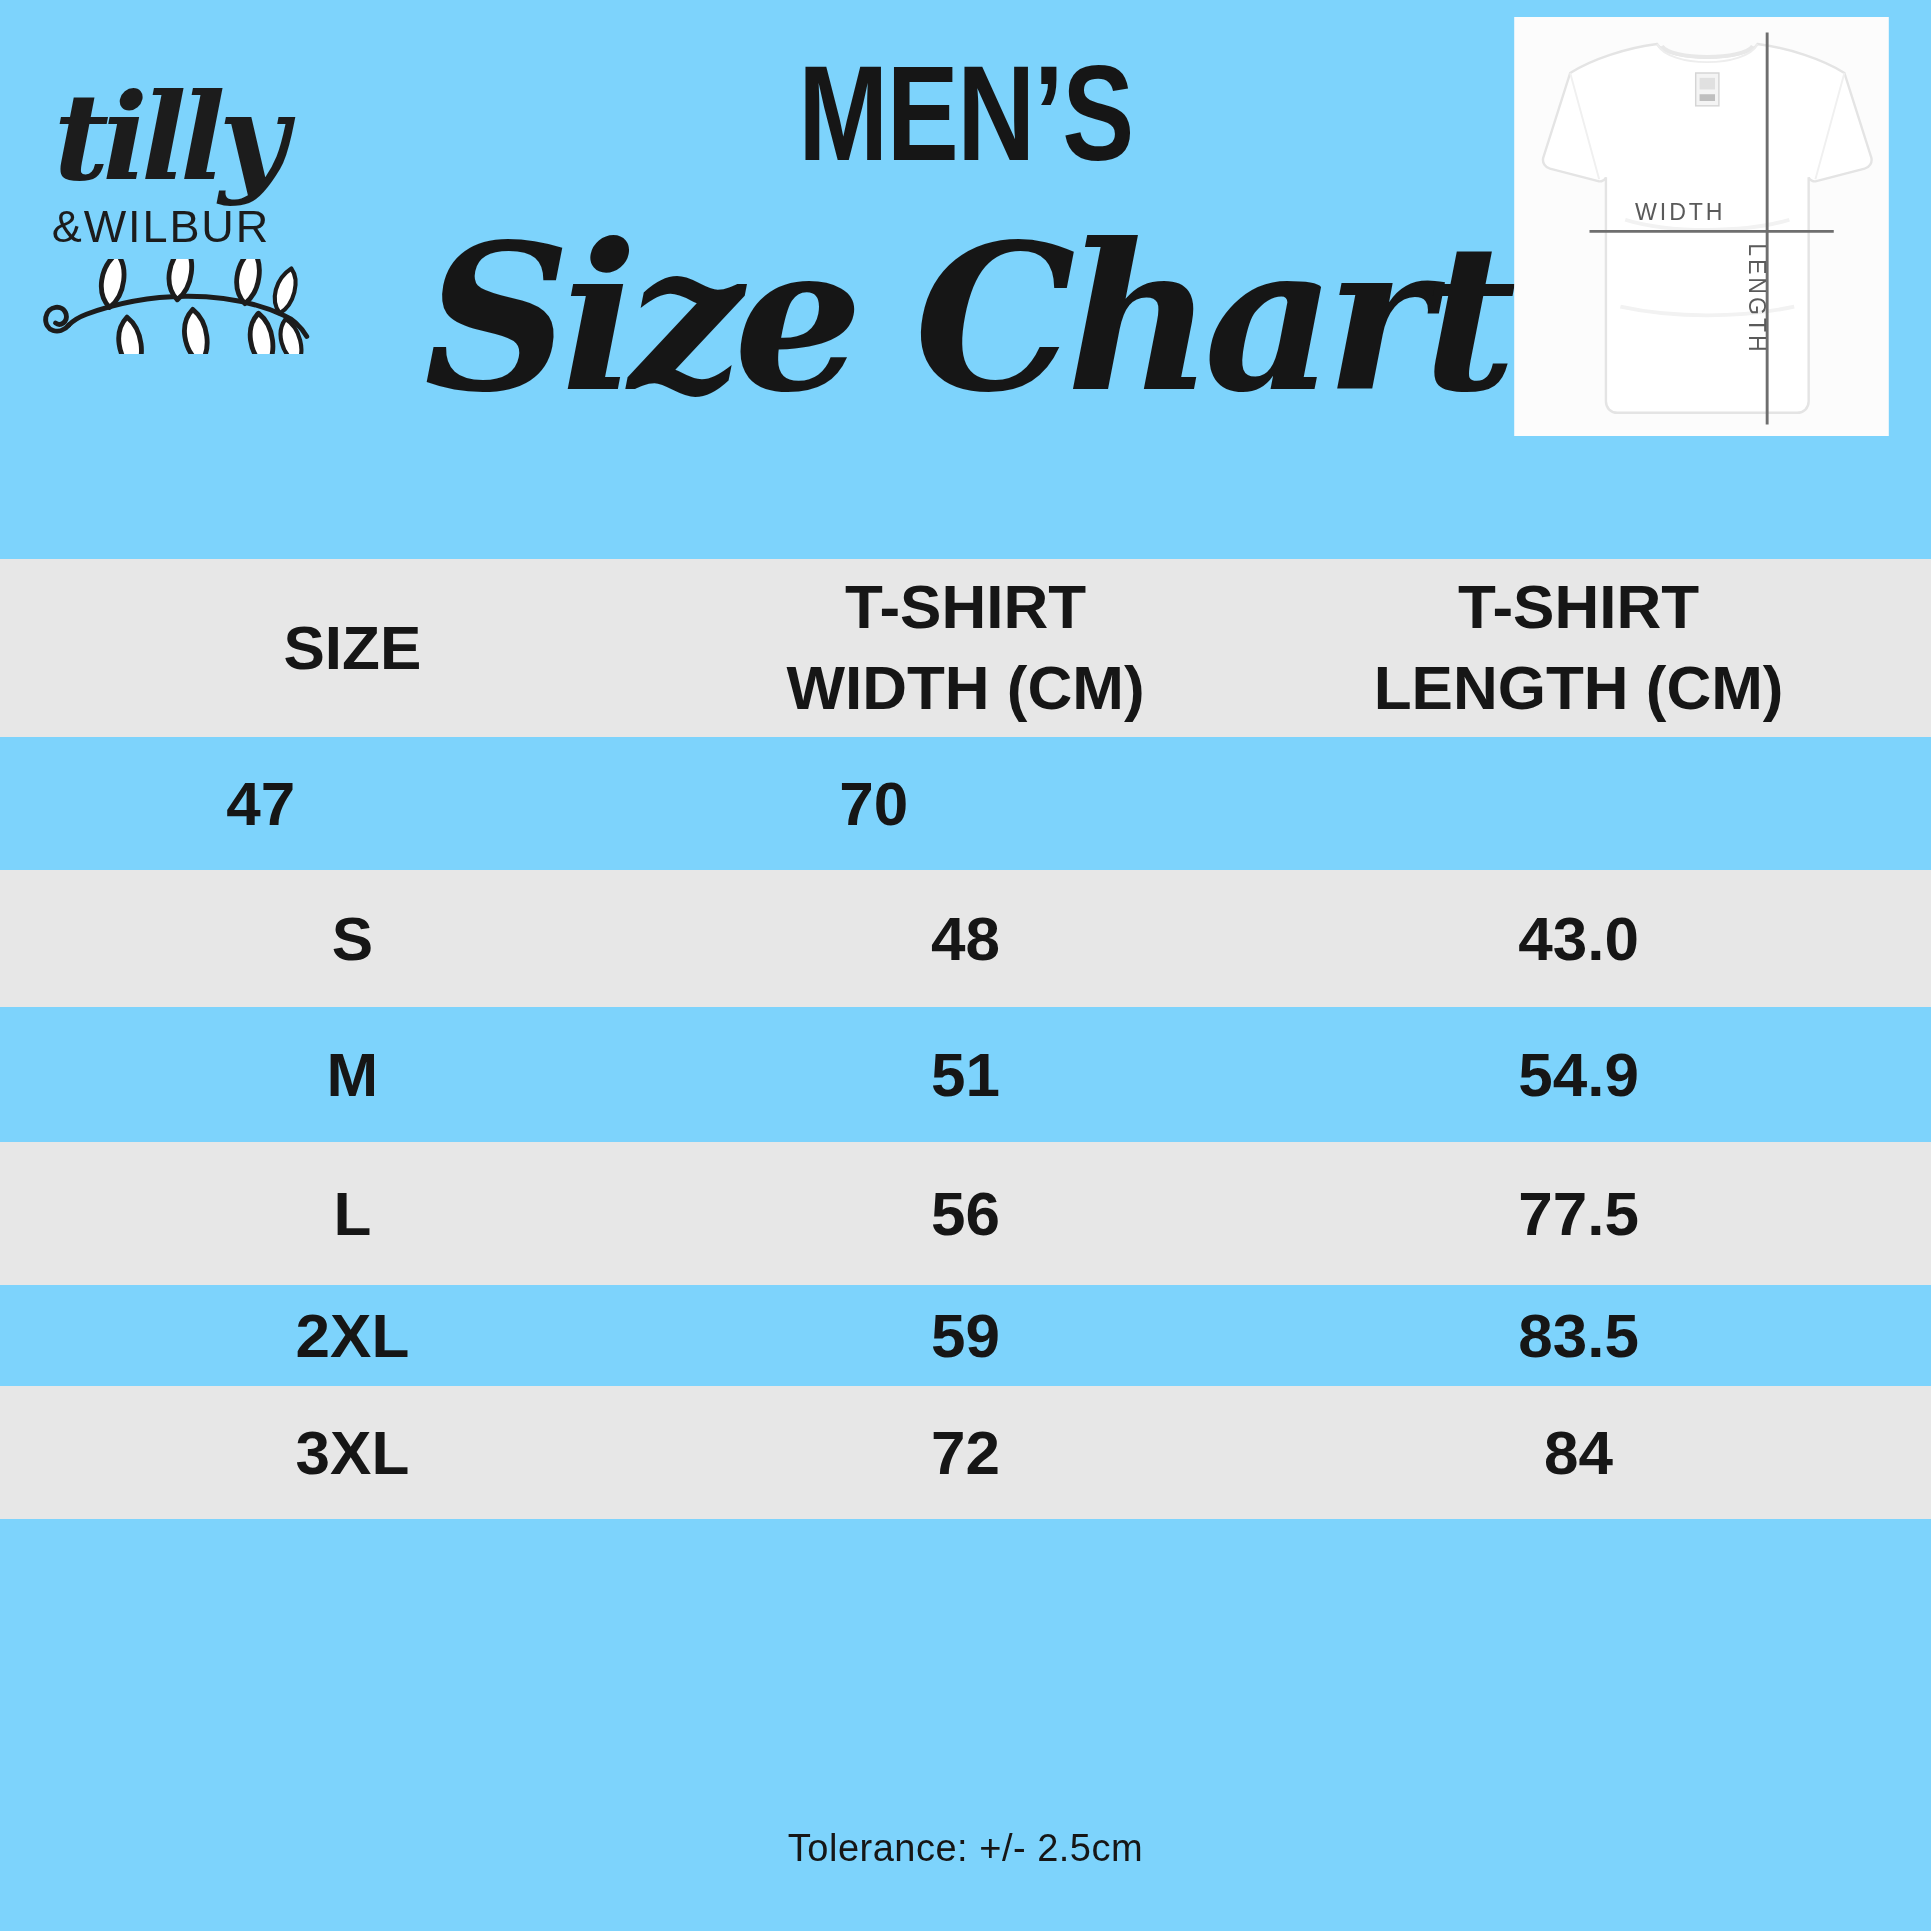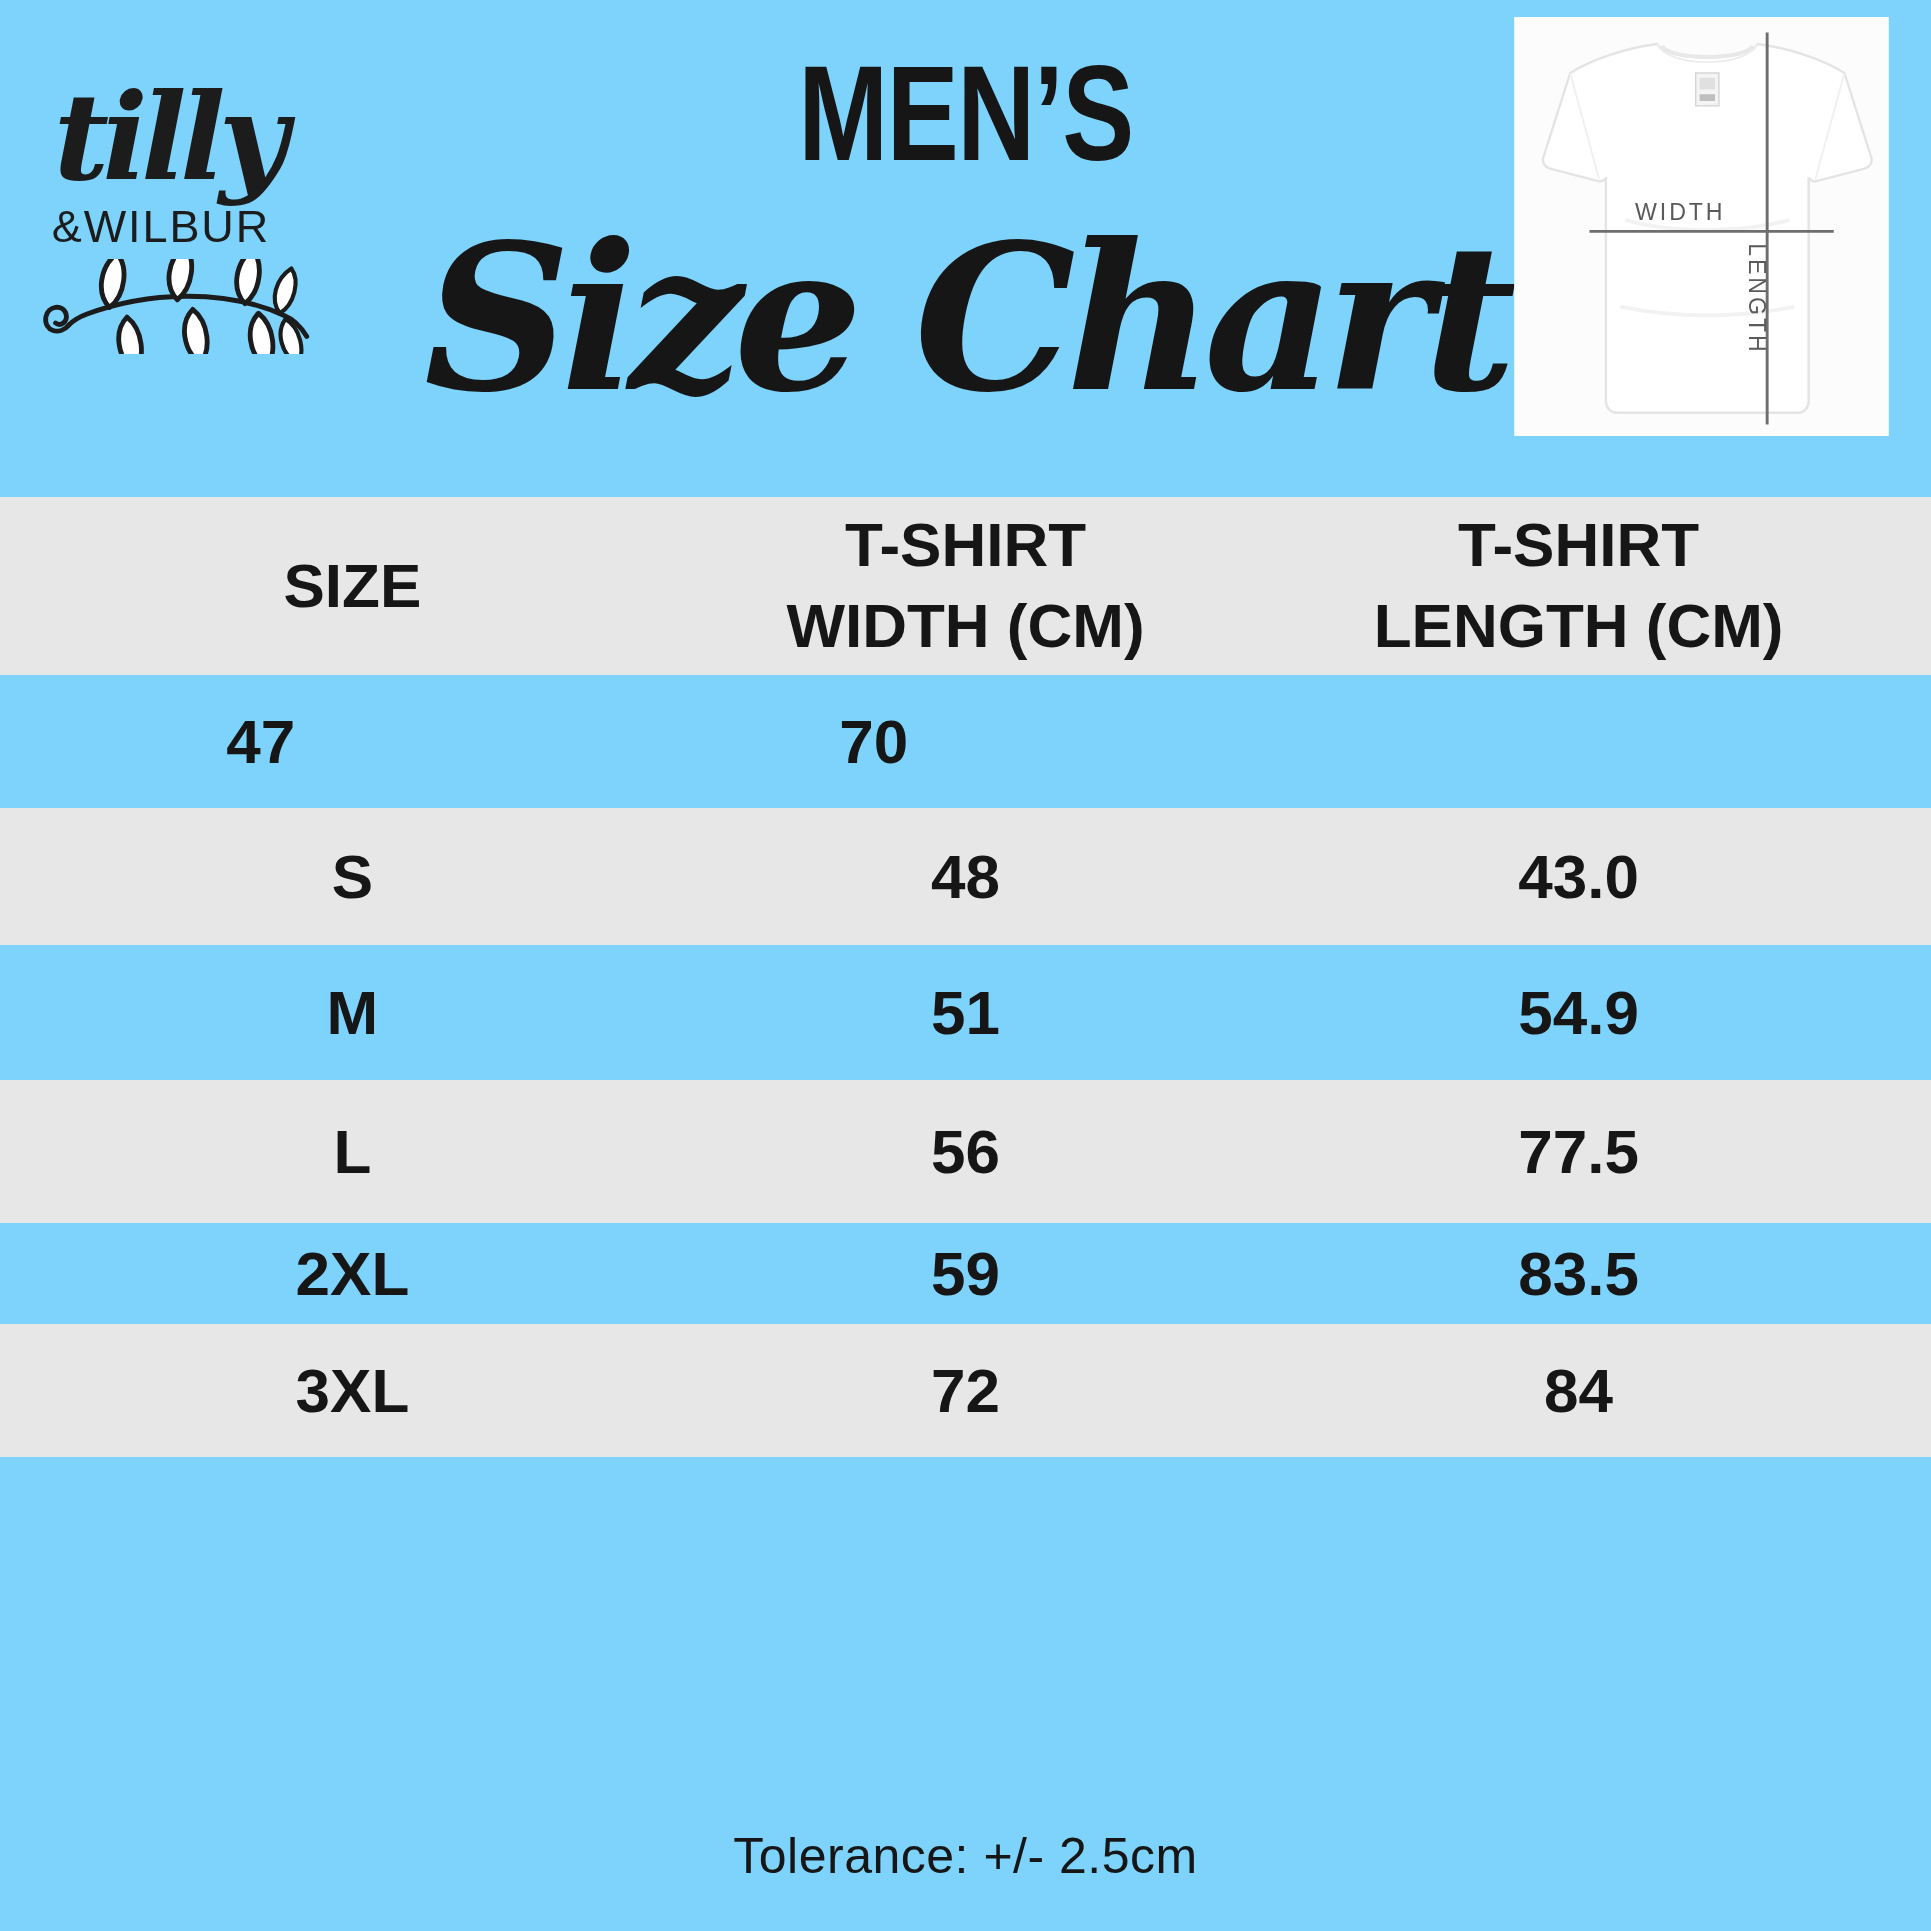--- a/index.html
+++ b/index.html
@@ -37,40 +37,40 @@
   }
   
   .figure{position:absolute;left:1514px;top:17.4px;width:375px;height:419px}
   .figure svg{display:block;width:100%;height:100%}
   .mline{stroke:var(--mline);stroke-width:3}
   .mlabel{
     fill:var(--mlabel);font-family:"Liberation Sans",sans-serif;
     font-size:24px;font-weight:400;letter-spacing:3px;
   }
   
-  .size-table{position:absolute;left:0;top:497px;width:1931px;font-weight:700;font-size:62px}
+  .size-table{position:absolute;left:0;top:559px;width:1931px;font-weight:700;font-size:62px}
   .thead{height:178px;background:var(--stripe);display:flex}
   .th,.td{display:flex;align-items:center;justify-content:center;text-align:center}
   .col-size{width:36.5%}
   .col-width{width:27%}
   .col-length{width:36.5%}
   .th .stack span{display:block;line-height:1.3}
   .tr{display:flex}
   .tr:nth-child(even){background:var(--stripe)}
   .tr:nth-child(1){height:133px}
   .tr:nth-child(2){height:137px}
   .tr:nth-child(3){height:135px}
   .tr:nth-child(4){height:143px}
   .tr:nth-child(5){height:101px}
   .tr:nth-child(6){height:133px}
   .tr:nth-child(7){height:145px}
   
   .tolerance{
     position:absolute;top:1827px;left:0;width:100%;text-align:center;
-    font-size:50px;font-weight:400;letter-spacing:0.5px;
+    font-size:38px;font-weight:400;letter-spacing:0.5px;
   }
 </style>
 </head>
 <body>
 
 <div class="page">
 
   <div class="logo">
     <div class="logo-script">tilly</div>
     <div class="logo-caps">&amp;WILBUR</div>

